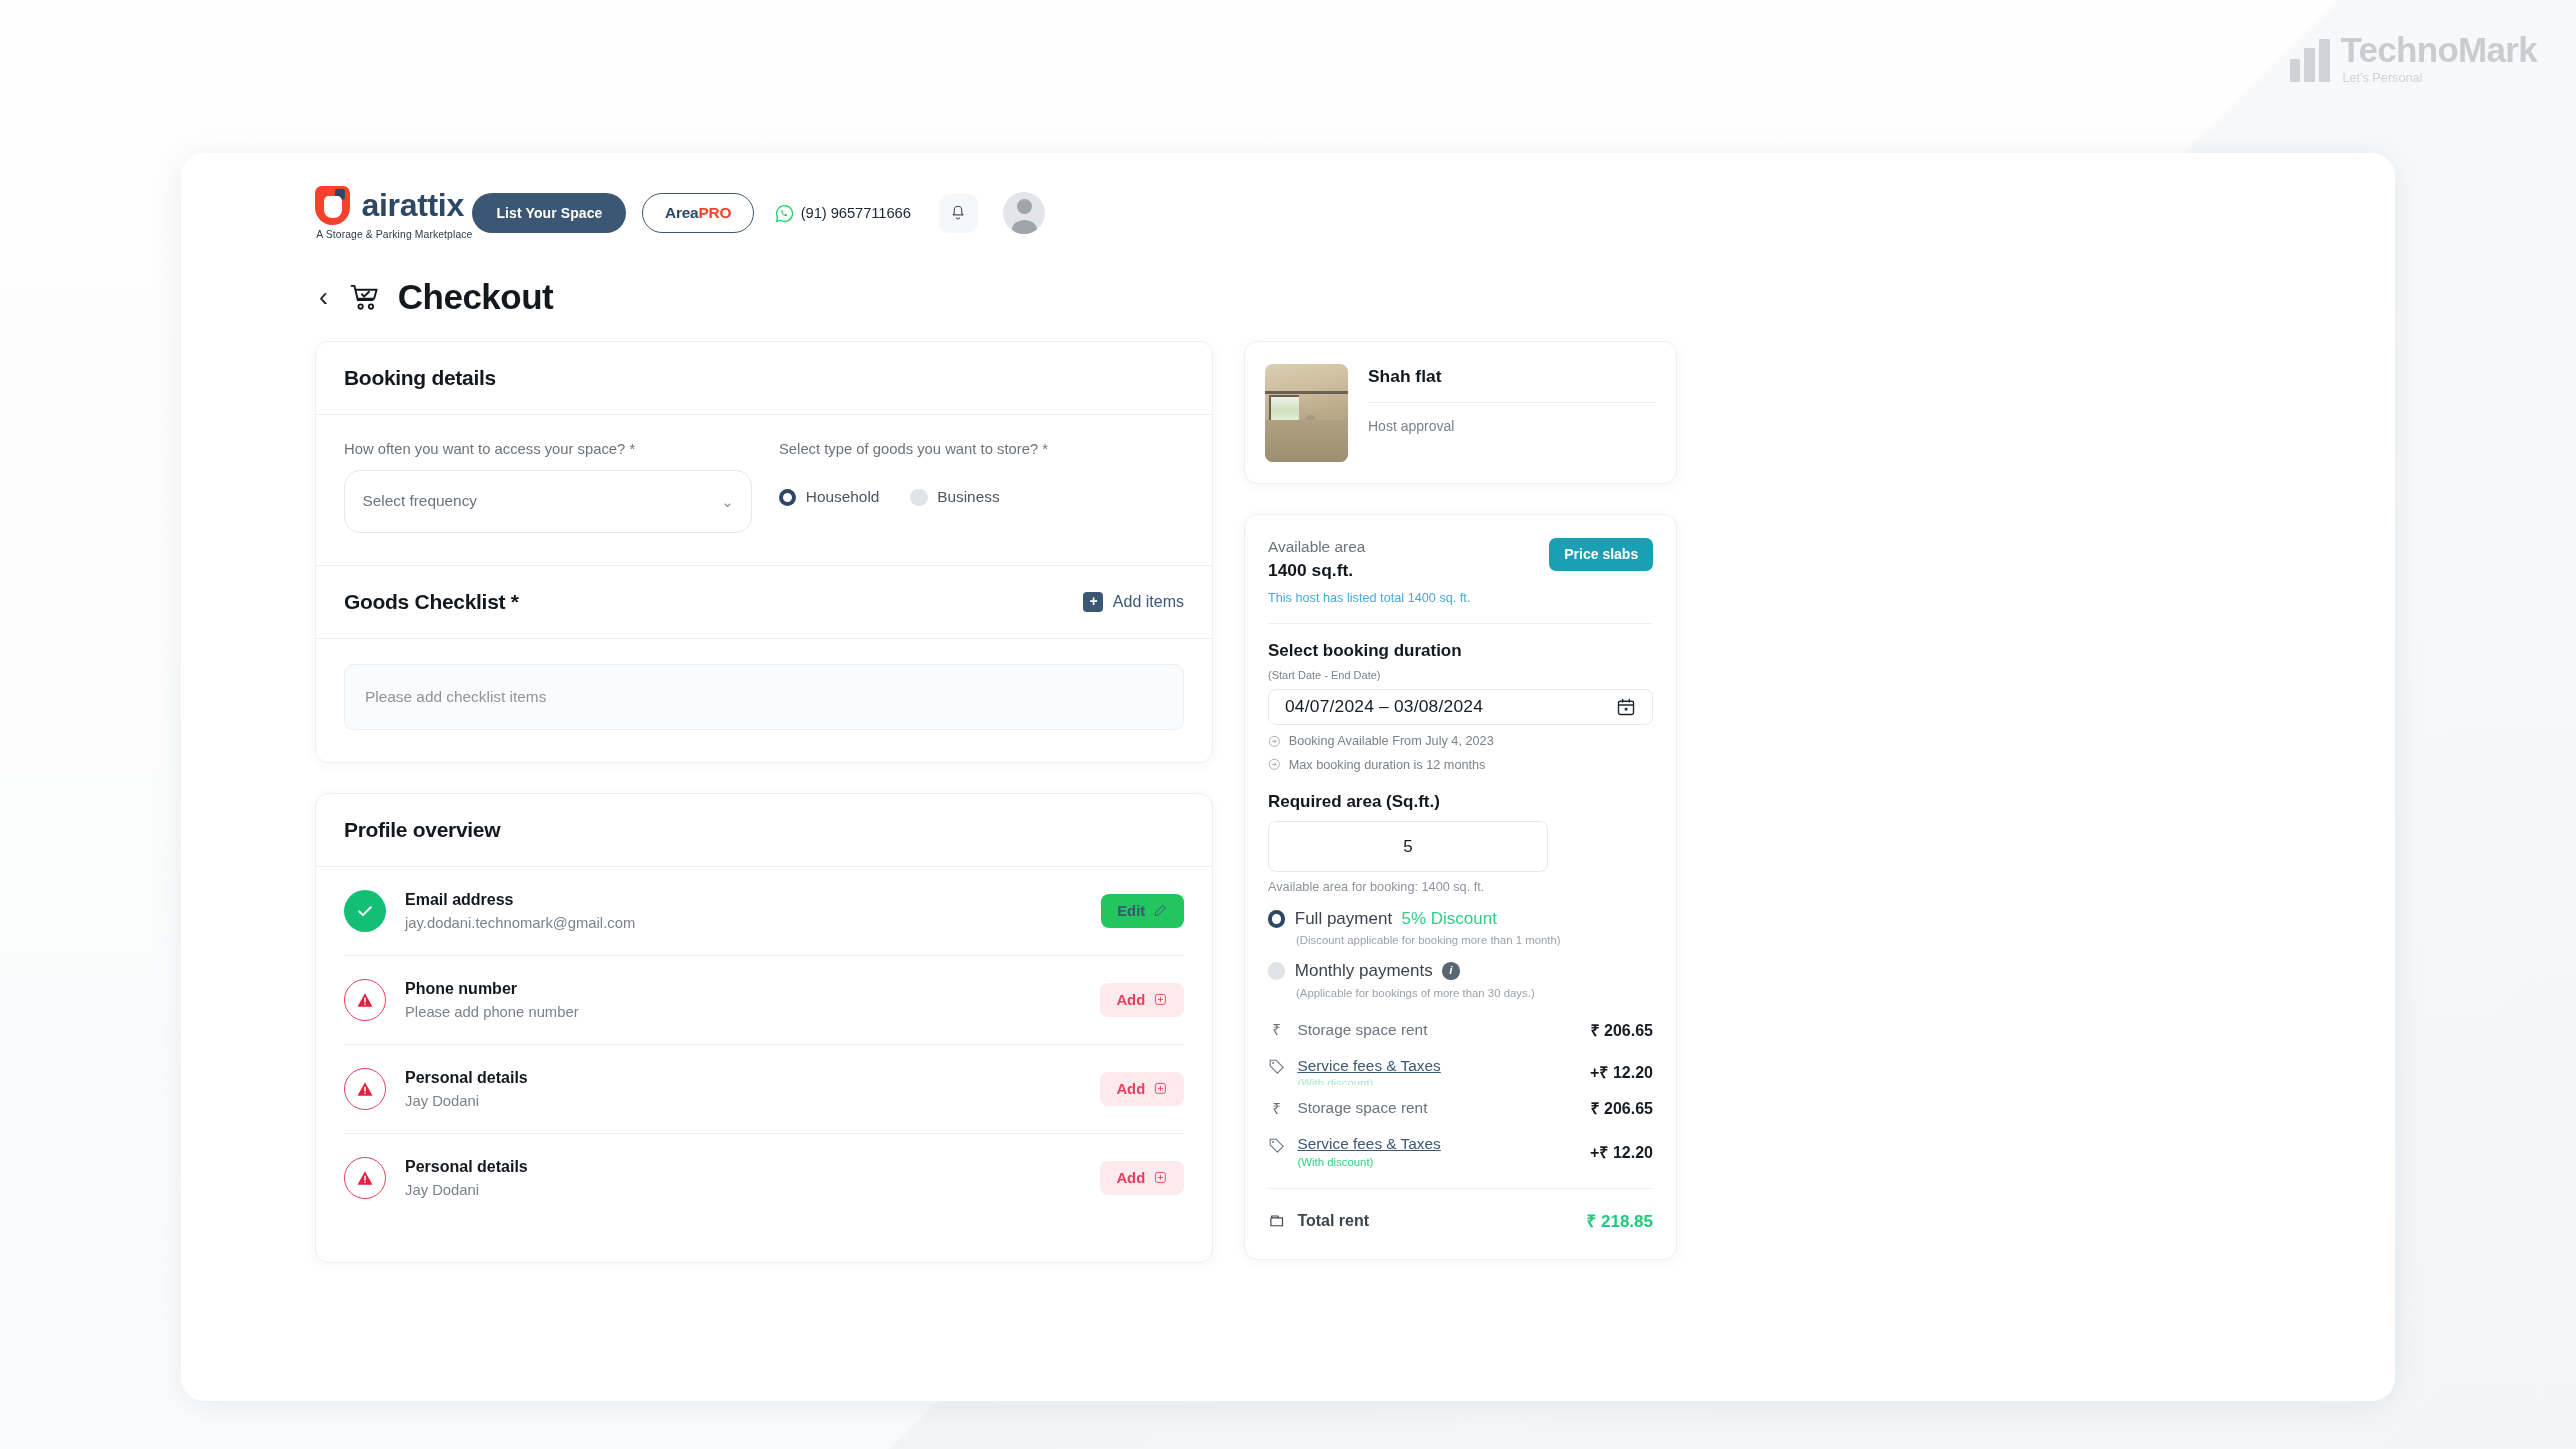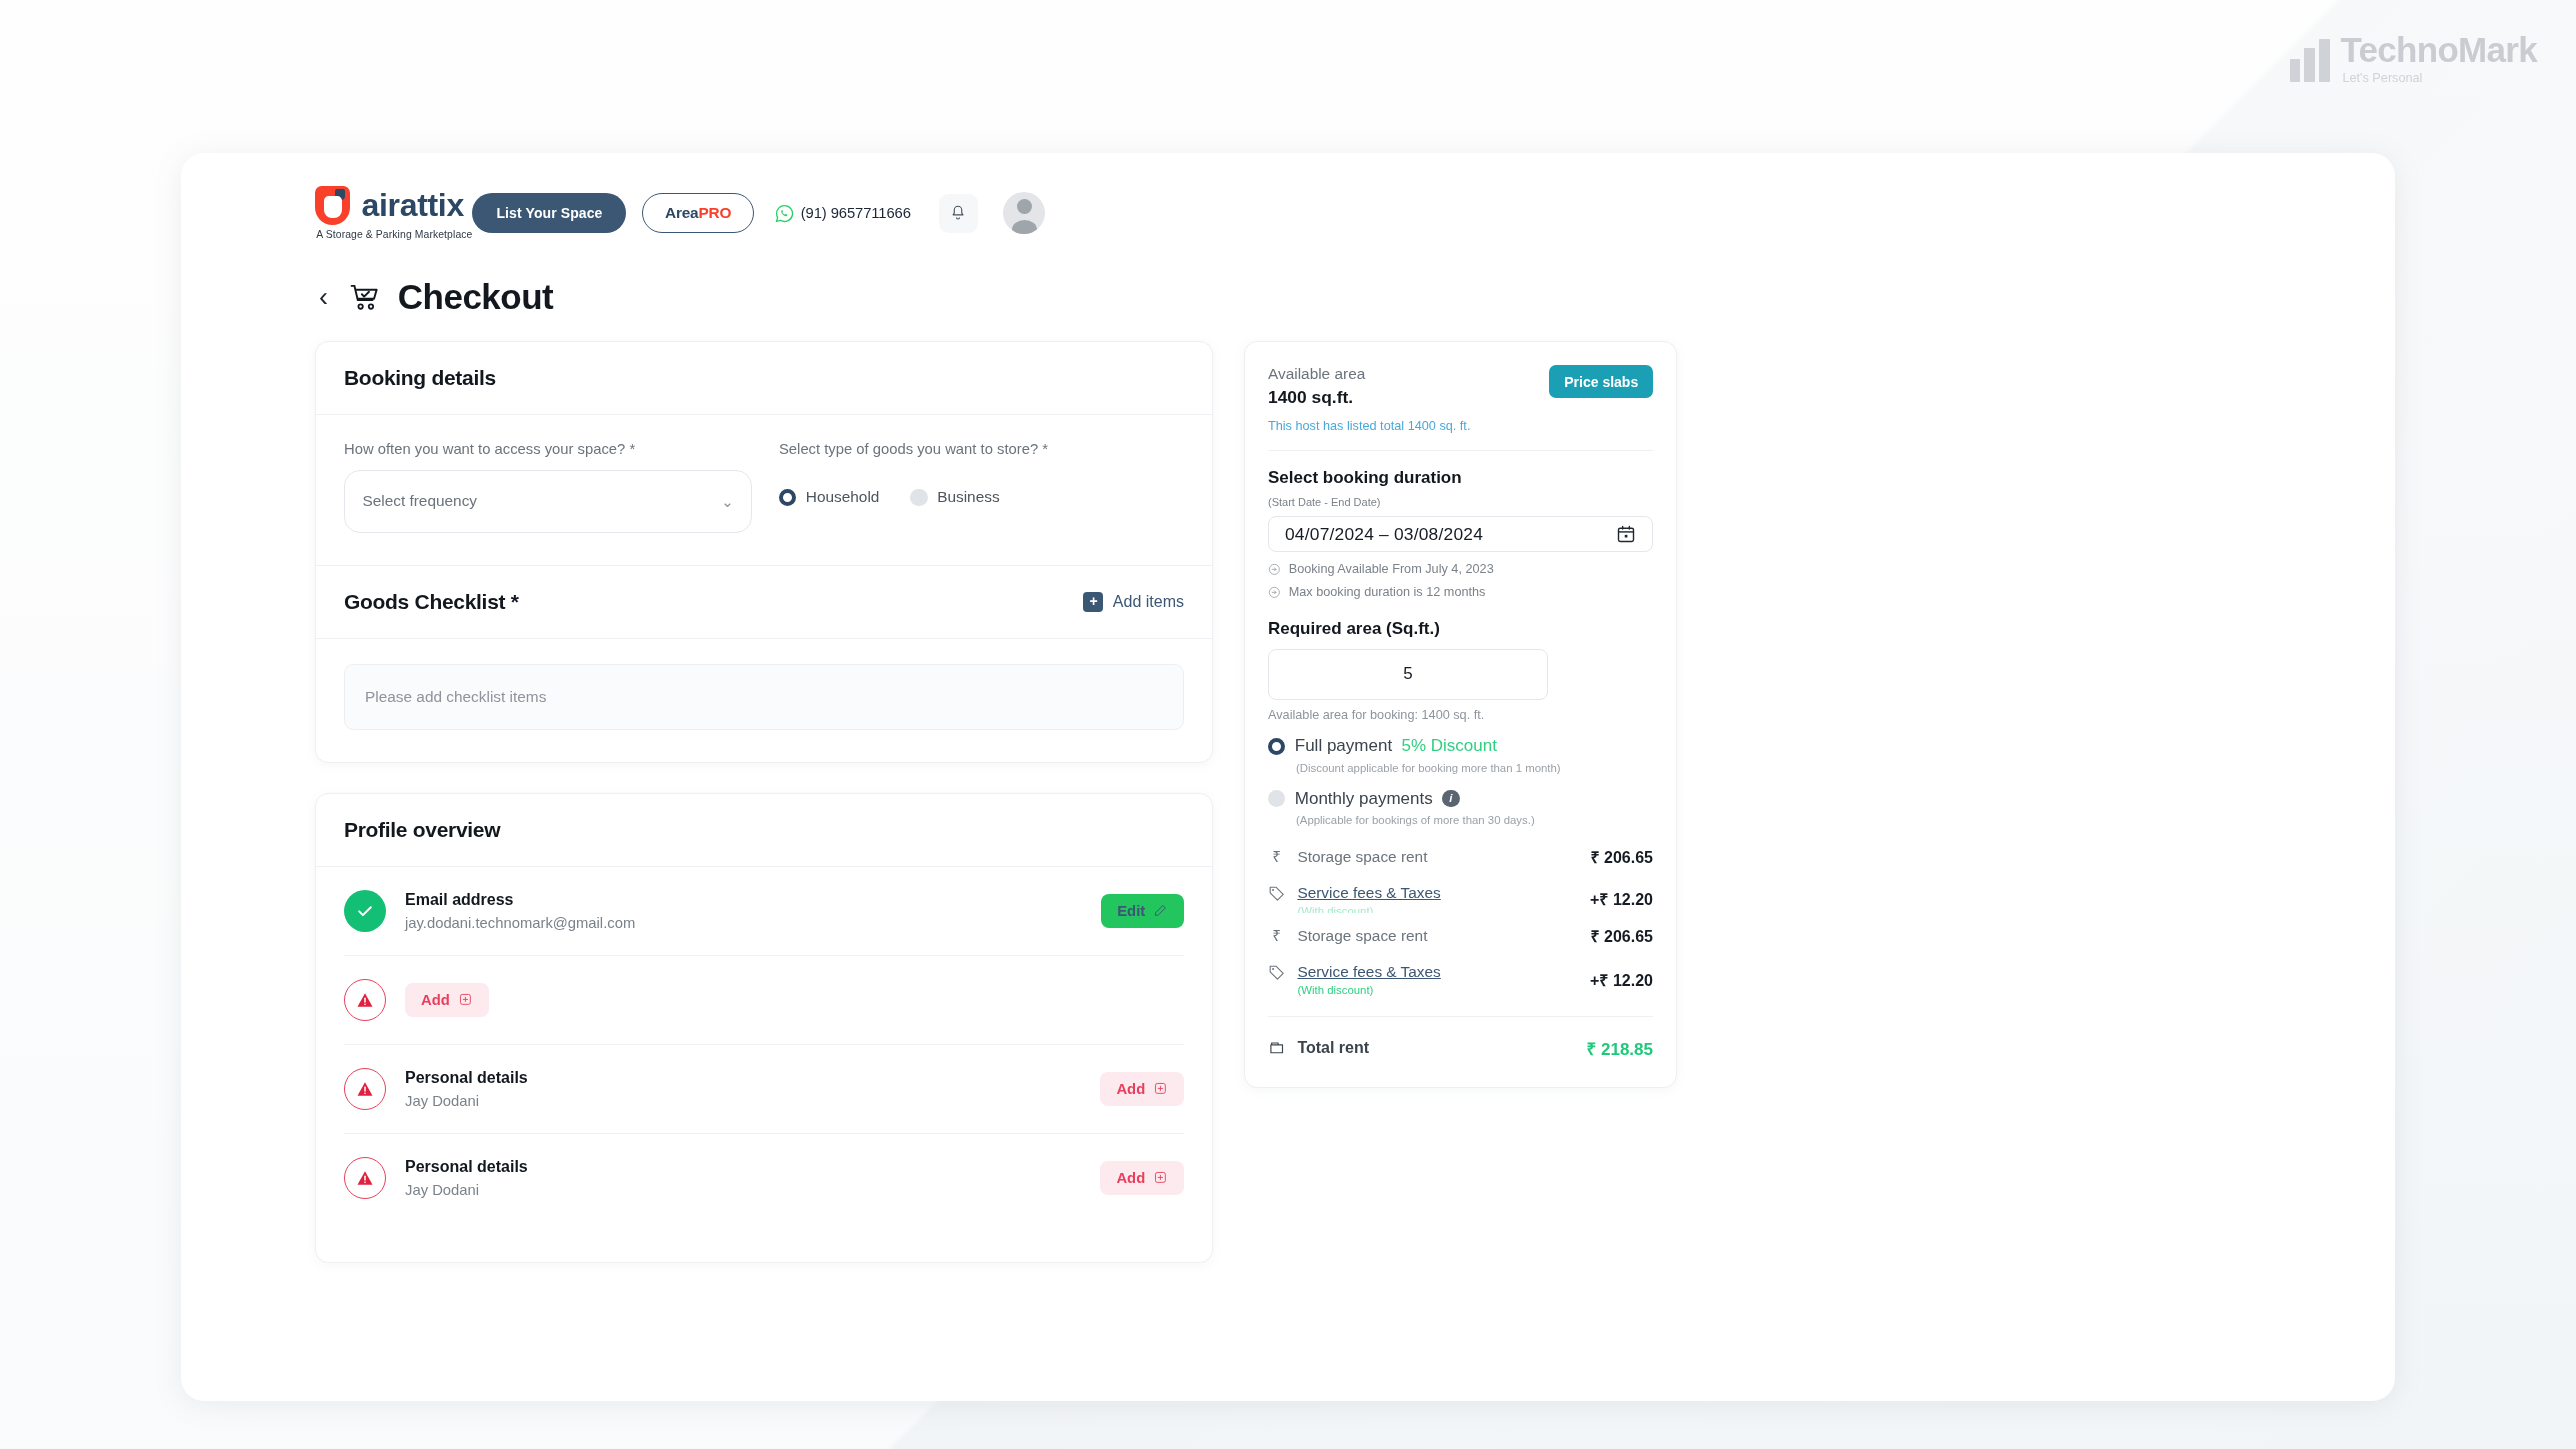--- a/index.html
+++ b/index.html
@@ -422,20 +422,24 @@
           </div>
 
           <div class="p-row">
             <div class="p-badge warn">
               <svg width="20" height="20" viewBox="0 0 24 24">
                   <path d="M12 4l9 16H3L12 4z" fill="#e0213f"></path>
                   <path d="M12 10v4.5" stroke="#fff" stroke-width="1.8" stroke-linecap="round"></path>
                   <circle cx="12" cy="17.2" r="1" fill="#fff"></circle>
                 </svg>
             </div>
+            <div class="p-texts">
+              <div class="p-title">Phone number</div>
+              <div class="p-sub">Please add phone number</div>
+            </div>
             <div class="p-action add">
               <span>Add</span>
               <svg width="14.8" height="14.8" viewBox="0 0 24 24">
                 <rect x="4" y="4" width="16" height="16" rx="3" fill="none" stroke="#e8405c" stroke-width="1.5"></rect>
                 <path d="M12 8.5v7M8.5 12h7" stroke="#e8405c" stroke-width="1.5" stroke-linecap="round"></path>
               </svg>
             </div>
           </div>
 
           <div class="p-row">
@@ -480,20 +484,34 @@
             </div>
           </div>
 
         </div>
         <div style="height:40px"></div>
       </div>
     </div>
 
     <div class="col-right">
 
+      <div class="card">
+        <div class="space-card">
+          <div class="space-thumb">
+            <div class="beam"></div>
+              <div class="win"></div>
+              <div class="vase"></div>
+              <div class="floor"></div>
+          </div>
+          <div class="space-info">
+            <div class="space-name">Shah flat</div>
+            <div class="space-status">Host approval</div>
+          </div>
+        </div>
+      </div>
 
       <div class="card summary-card">
         <div class="area-row">
           <div>
             <div class="area-label">Available area</div>
             <div class="area-value">1400 sq.ft.</div>
           </div>
           <button class="btn-price-slabs">Price slabs</button>
         </div>
         <div class="area-note">This host has listed total 1400 sq. ft.</div>

